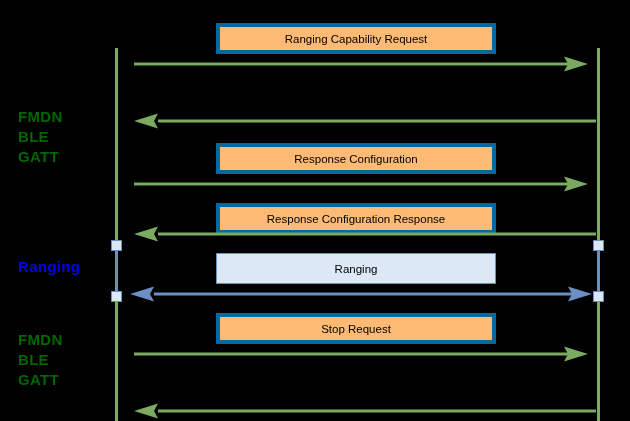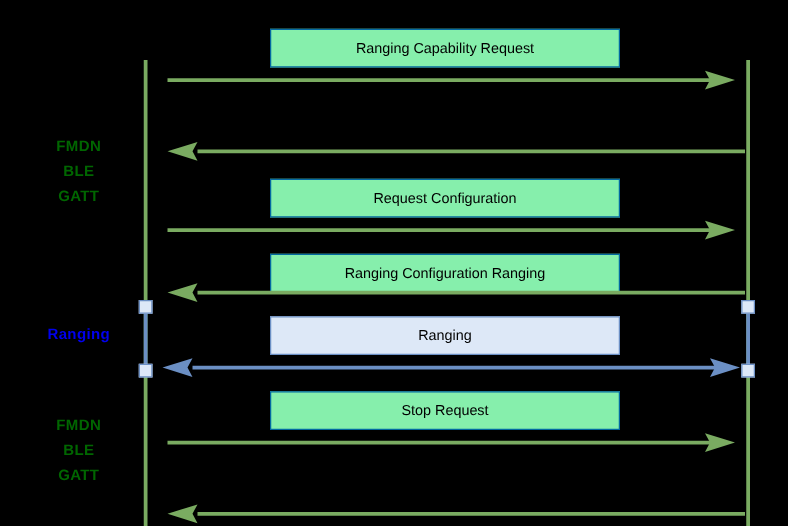--- a/index.html
+++ b/index.html
@@ -50,22 +50,22 @@
     box-sizing: border-box;
   }
   #act-left-top     { left: 111px; top: 240px; }
   #act-left-bottom  { left: 111px; top: 291px; }
   #act-right-top    { left: 593px; top: 240px; }
   #act-right-bottom { left: 593px; top: 291px; }
 
   
   .stage-label {
     position: absolute;
-    text-align: center;
-    font-size: 12px;
+    text-align: left;
+    font-size: 15px;
     line-height: 20px;
     font-weight: bold;
     letter-spacing: 0.3px;
     white-space: pre-line;
   }
   .stage-label.green { color: #006600; }
   .stage-label.blue  { color: #0000ee; }
 
   #stage-label-0 { left: 18px; top: 107px; width: 90px; }
   #stage-label-1 { left: 18px; top: 257px; width: 90px; }
@@ -78,22 +78,22 @@
     width: 280px;
     height: 31px;
     box-sizing: border-box;
     display: flex;
     align-items: center;
     justify-content: center;
     font-size: 11.5px;
     color: #000000;
   }
   .msg-box.green {
-    background: #86efac;
-    border: 1px solid #0369a1;
+    background: #fdba74;
+    border: 4px solid #0369a1;
   }
   .msg-box.blue {
     background: #dde8f7;
     border: 1px solid #6b8fc4;
   }
 
   
   .arrow-svg {
     position: absolute;
     left: 0;
@@ -119,22 +119,22 @@
 
   <div class="stage-label green" id="stage-label-0">FMDN
 BLE
 GATT</div>
   <div class="stage-label blue" id="stage-label-1">Ranging</div>
   <div class="stage-label green" id="stage-label-2">FMDN
 BLE
 GATT</div>
 
   <div class="msg-box green" style="top:23px">Ranging Capability Request</div>
-  <div class="msg-box green" style="top:143px">Request Configuration</div>
-  <div class="msg-box green" style="top:203px">Ranging Configuration Ranging</div>
+  <div class="msg-box green" style="top:143px">Response Configuration</div>
+  <div class="msg-box green" style="top:203px">Response Configuration Response</div>
   <div class="msg-box blue" style="top:253px">Ranging</div>
   <div class="msg-box green" style="top:313px">Stop Request</div>
 
   <svg class="arrow-svg" style="top:56px" viewBox="0 0 630 16">
     <line x1="134" y1="8" x2="572" y2="8" stroke="#7aab61" stroke-width="3"></line>
     <polygon points="588,8 564,0.5 568,8 564,15.5" fill="#7aab61"></polygon>
   </svg>
 
   <svg class="arrow-svg" style="top:113px" viewBox="0 0 630 16">
     <line x1="158" y1="8" x2="596" y2="8" stroke="#7aab61" stroke-width="3"></line>

